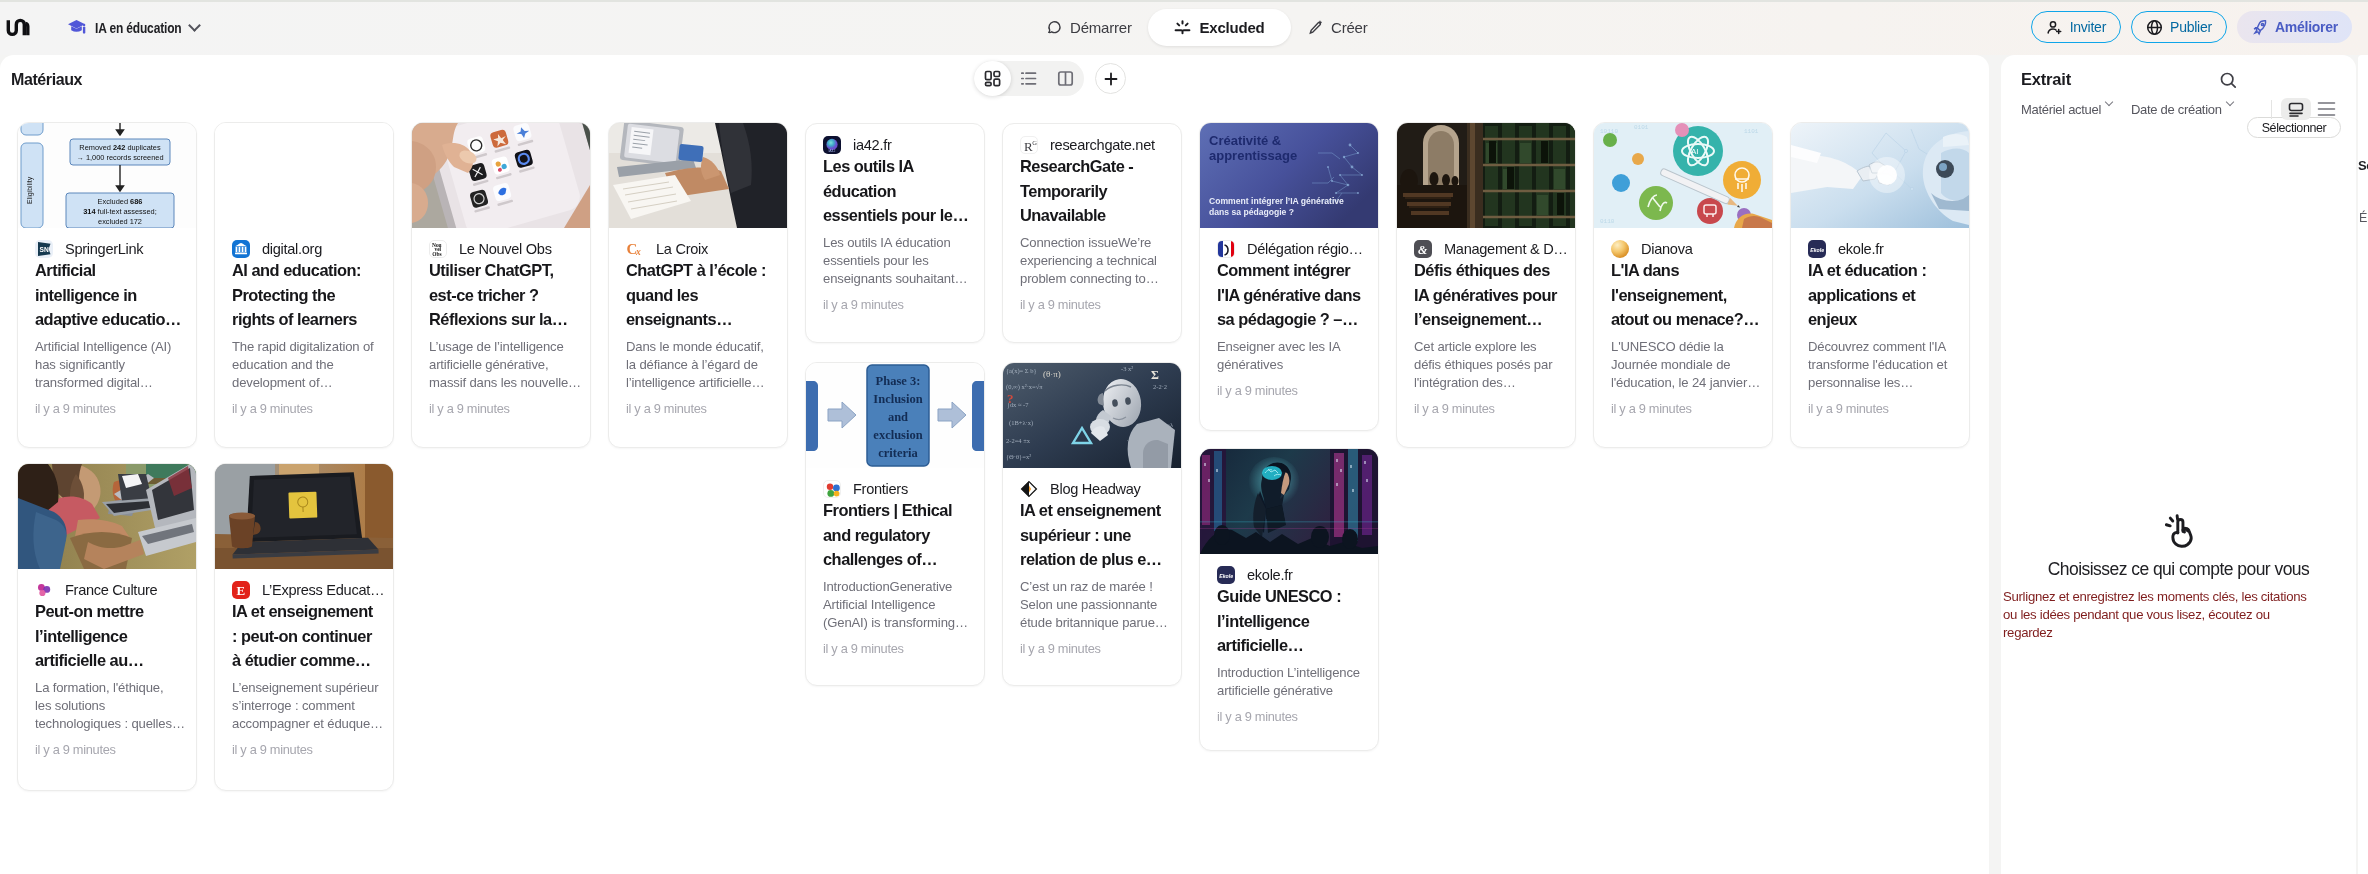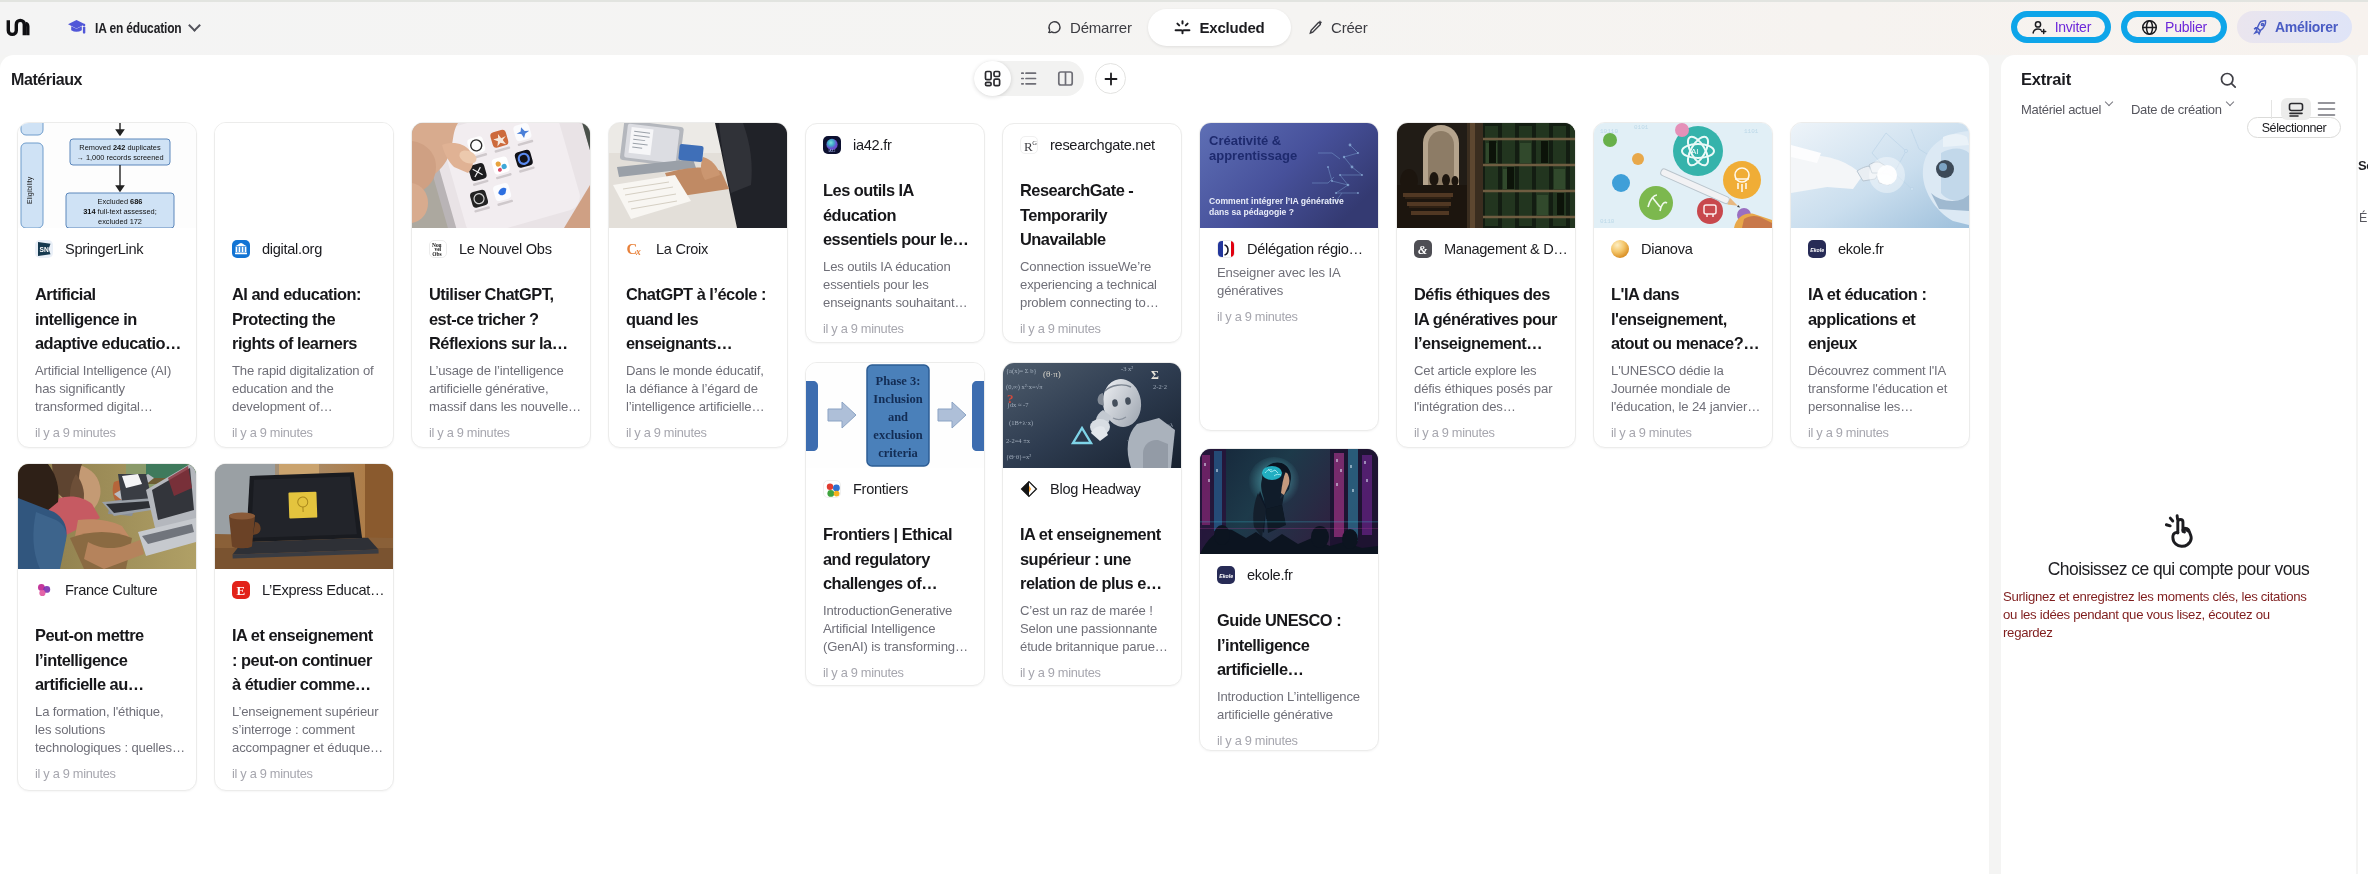--- a/index.html
+++ b/index.html
@@ -8,40 +8,40 @@
 
 .hdr{position:absolute;left:0;top:0;width:100%;height:55px;background:linear-gradient(90deg,#f4f4f4 0%,#f5f4f2 55%,#f7f2ee 100%);}
 
 .proj{position:absolute;left:67px;top:0;height:55px;display:flex;align-items:center;gap:9px;}
 .proj .name{font-size:15px;font-weight:600;color:#202024;letter-spacing:-0.2px;display:inline-block;transform:scaleX(.8);transform-origin:left center;margin-right:-25px;}
 .chev{width:9px;height:9px;border-right:2px solid #52525b;border-bottom:2px solid #52525b;transform:rotate(45deg);margin-top:-4px;margin-left:3px;}
 .tabs{position:absolute;left:0;top:9px;height:37px;}
 .tab{position:absolute;display:flex;align-items:center;justify-content:center;gap:8px;font-size:15px;color:#3c3c42;font-weight:500;height:37px;letter-spacing:-0.2px;top:0;text-align:right;}
 .tab.active{background:#fff;border-radius:19px;box-shadow:0 1px 3px rgba(0,0,0,.09);color:#1b1b1f;font-weight:600;left:1148px;width:143px;}
 .actions{position:absolute;right:16px;top:11px;display:flex;gap:10px;}
-.btn{display:flex;align-items:center;gap:7px;height:32px;padding:0 14px;border:6px solid #0ea5e9;border-radius:17px;font-size:14px;font-weight:500;color:#6d28d9;letter-spacing:-0.25px;}
+.btn{display:flex;align-items:center;gap:7px;height:32px;padding:0 14px;border:1px solid #0ea5e9;border-radius:17px;font-size:14px;font-weight:500;color:#0369a1;letter-spacing:-0.25px;}
 .btn.upg{border:none;background:linear-gradient(90deg,#eae5ee,#dfe4f7);color:#4a5cc4;font-weight:600;}
 
 .mainp{position:absolute;left:0;top:55px;width:1989px;height:819px;background:#fff;border-radius:14px 14px 0 0;}
 .rightp{position:absolute;left:2001px;top:55px;width:355px;height:819px;background:#fff;border-radius:14px 14px 0 0;}
 .sliver{position:absolute;left:2358px;top:55px;width:10px;height:819px;background:#fff;border-radius:4px 0 0 0;overflow:visible;}
 
 .mtitle{position:absolute;left:11px;top:71px;font-size:16px;font-weight:600;color:#1b1b1f;letter-spacing:-0.4px;}
 .viewpill{position:absolute;left:974px;top:61px;width:110px;height:35px;background:#f2f2f1;border-radius:18px;display:flex;align-items:center;}
 .vseg{width:36.6px;height:35px;display:flex;align-items:center;justify-content:center;}
 .vseg.on{background:#fff;border-radius:50%;box-shadow:0 1px 4px rgba(0,0,0,.14);}
 .plusbtn{position:absolute;left:1095px;top:63px;width:31px;height:31px;border:1px solid #e3e3e1;border-radius:50%;display:flex;align-items:center;justify-content:center;}
 
 .card{position:absolute;width:180px;background:#fff;border:1px solid #ececeb;border-radius:12px;box-shadow:0 1px 2px rgba(16,16,16,.04);overflow:hidden;}
 .thumb{width:178px;height:105px;overflow:hidden;position:relative;}
 .cbody{padding:12px 16px 0 17px;}
 .srcrow{display:flex;align-items:center;gap:12px;height:18px;}
 .fav{width:18px;height:18px;border-radius:5px;flex:0 0 18px;position:relative;overflow:hidden;}
 .srcname{font-size:14.6px;font-weight:500;color:#1b1b1f;letter-spacing:-0.3px;white-space:nowrap;}
-.ctitle{margin-top:24px;font-size:16.4px;line-height:24.6px;font-weight:600;color:#17171a;letter-spacing:-0.5px;white-space:nowrap;}
+.ctitle{margin-top:0;font-size:16.4px;line-height:24.6px;font-weight:600;color:#17171a;letter-spacing:-0.5px;white-space:nowrap;}
 .cdesc{margin-top:6px;font-size:13.1px;line-height:18.2px;color:#6f6f78;letter-spacing:-0.15px;white-space:nowrap;}
 .ctime{margin-top:9px;font-size:12.8px;color:#a6a6ae;letter-spacing:-0.3px;}
 
 .rphead{position:absolute;left:2021px;top:70px;font-size:16.5px;font-weight:700;color:#1b1b1f;letter-spacing:-0.2px;}
 .selbtn{position:absolute;left:2247px;top:70px;width:94px;height:21px;border:1px solid #dbdbd9;border-radius:11px;font-size:12.5px;color:#1b1b1f;display:flex;align-items:center;justify-content:center;letter-spacing:-0.4px;margin-top:47px;}
 .filt{position:absolute;top:102px;font-size:13px;color:#56565e;letter-spacing:-0.3px;display:flex;align-items:flex-start;gap:5px;}
 .fchev{width:6px;height:6px;border-right:1.6px solid #7a7a82;border-bottom:1.6px solid #7a7a82;transform:rotate(45deg);margin-top:-3px;}
 .vdiv{position:absolute;left:2271px;top:100px;width:1px;height:19px;background:#e4e4e3;}
 .vbox{position:absolute;left:2281px;top:98px;width:30px;height:22px;background:#ececeb;border-radius:6px;display:flex;align-items:center;justify-content:center;}
 .es-ico{position:absolute;left:2161px;top:513px;transform:scale(1.12);transform-origin:left top;}
@@ -401,20 +401,21 @@
         <div class="fav" style="border:1px solid #ececec">
           <svg width="18" height="18" viewBox="0 0 18 18">
             <rect width="18" height="18" fill="#fff"></rect>
             <rect x="0" y="0" width="5" height="18" fill="#23369b"></rect>
             <rect x="13" y="0" width="5" height="18" fill="#e1000f"></rect>
             <path d="M6.5 4c2 .5 3.5 2 3.5 5s-1.5 4.5-3.5 5" fill="none" stroke="#1c1c28" stroke-width="1.6"></path>
           </svg>
         </div>
         <span class="srcname">Délégation régio…</span>
       </div>
+      <div class="ctitle">Comment intégrer<br>l'IA générative dans<br>sa pédagogie ? –…</div>
       <div class="cdesc">Enseigner avec les IA<br>génératives</div>
       <div class="ctime">il y a 9 minutes</div>
     </div>
   </div>
 <div class="card" style="left:1396px;top:122px;height:326px">
     <div class="thumb">
       <svg width="178" height="105" viewBox="0 0 178 105">
         <rect width="178" height="105" fill="#211c16"></rect>
 <path d="M26 62V20c0-10 8-18 18-18s18 8 18 18v42z" fill="#b5a48d"></path>
         <path d="M31 62V22c0-8 6-14 13-14s13 6 13 14v40z" fill="#8d7c66"></path>

